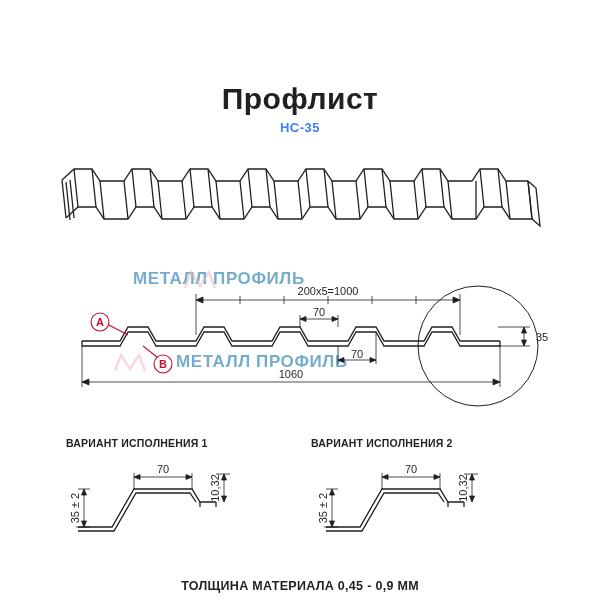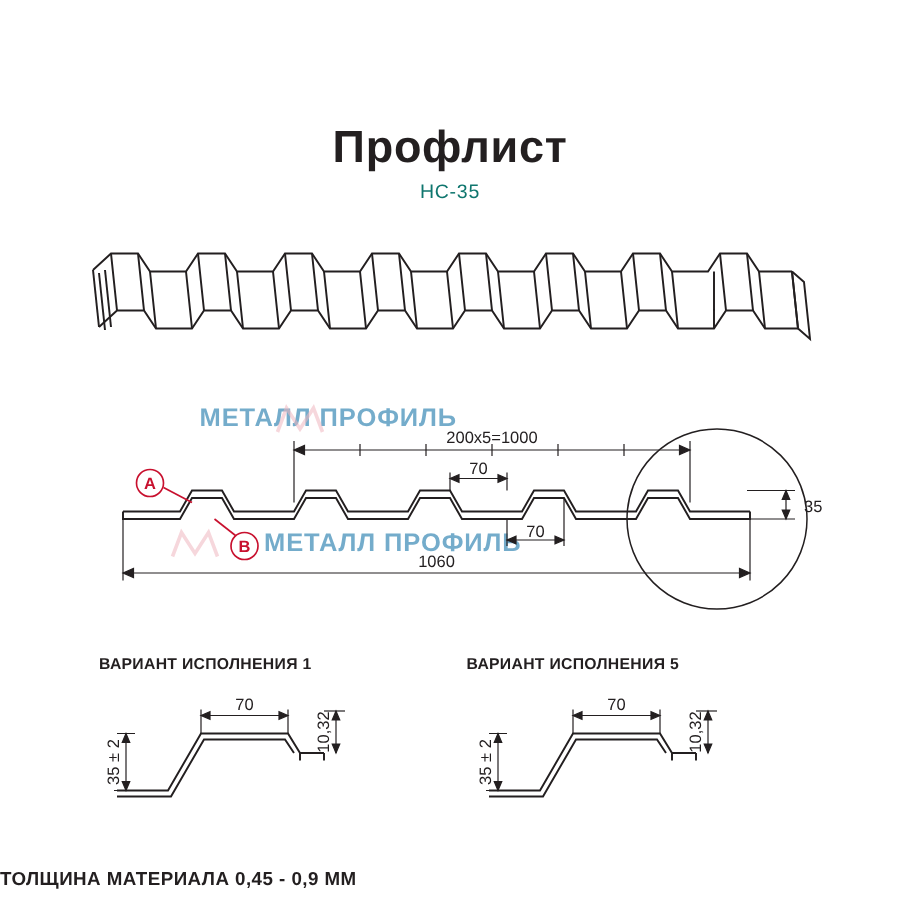--- a/index.html
+++ b/index.html
@@ -15,21 +15,21 @@
 
   
   .title{
     position:absolute;top:52px;left:0;width:600px;
     text-align:center;
     font-size:30px;font-weight:bold;letter-spacing:.5px;
   }
   .subtitle{
     position:absolute;top:90px;left:0;width:600px;
     text-align:center;
-    font-size:13px;font-weight:normal;color:#0f766e;
+    font-size:13px;font-weight:bold;color:#3b82f6;
     letter-spacing:.5px;
   }
 
   
   .wm{
     position:absolute;
     color:#0369a1;
     opacity:.55;
     font-weight:bold;
     white-space:nowrap;
@@ -64,21 +64,21 @@
   .callout-c{fill:none;stroke:#c8102e;stroke-width:1.1;}
 
   .varcap{
     position:absolute;font-size:10.5px;font-weight:bold;
     letter-spacing:.2px;line-height:14px;
   }
   .var1{top:406px;left:66px;}
   .var2{top:406px;left:311px;}
 
   .footer{
-    position:absolute;top:549px;left:0;width:600px;text-align:left;
+    position:absolute;top:549px;left:0;width:600px;text-align:center;
     font-size:12.5px;font-weight:bold;letter-spacing:.3px;
   }
 </style>
 </head>
 <body>
 
 <div class="page">
 
   <div class="title">Профлист</div>
   <div class="subtitle">НС-35</div>
@@ -195,21 +195,21 @@
       <circle cx="163" cy="334" r="9" class="callout-c"></circle>
       <text class="callout-t" x="163" y="338" text-anchor="middle">B</text>
       <path d="M157 327 L143 316" class="callout-c"></path>
     </g>
   </svg>
 
   <div class="varcap var1">
     <div>ВАРИАНТ ИСПОЛНЕНИЯ 1</div>
   </div>
   <div class="varcap var2">
-    <div>ВАРИАНТ ИСПОЛНЕНИЯ 5</div>
+    <div>ВАРИАНТ ИСПОЛНЕНИЯ 2</div>
   </div>
 
   <svg class="layer" viewBox="0 0 600 600">
 
     <g class="med">
       <path d="M78 497 L112 497 L134 459 L192 459 L200 472 L216 472"></path>
       <path d="M78 501 L114 501 L136 463 L190 463 L196 472"></path>
       <path d="M216 472 L216 477 M200 472 L200 477"></path>
     </g>
     <g class="dim">

